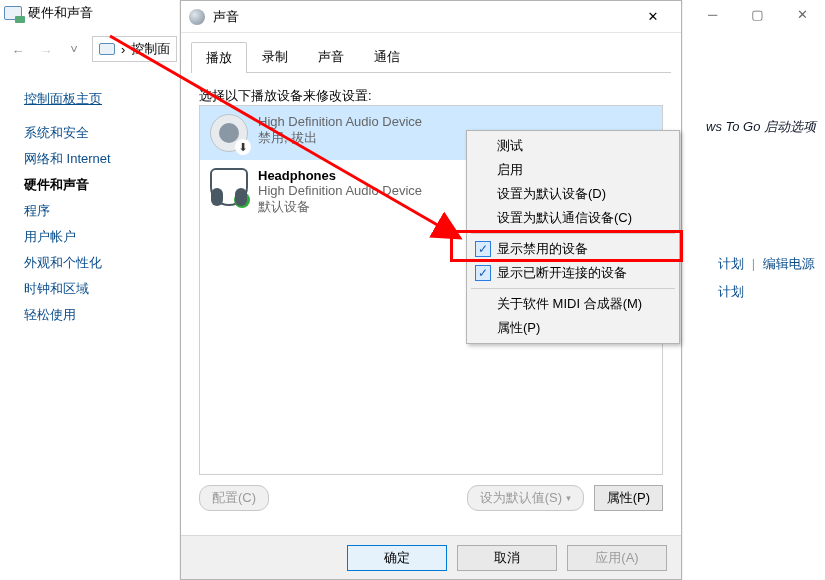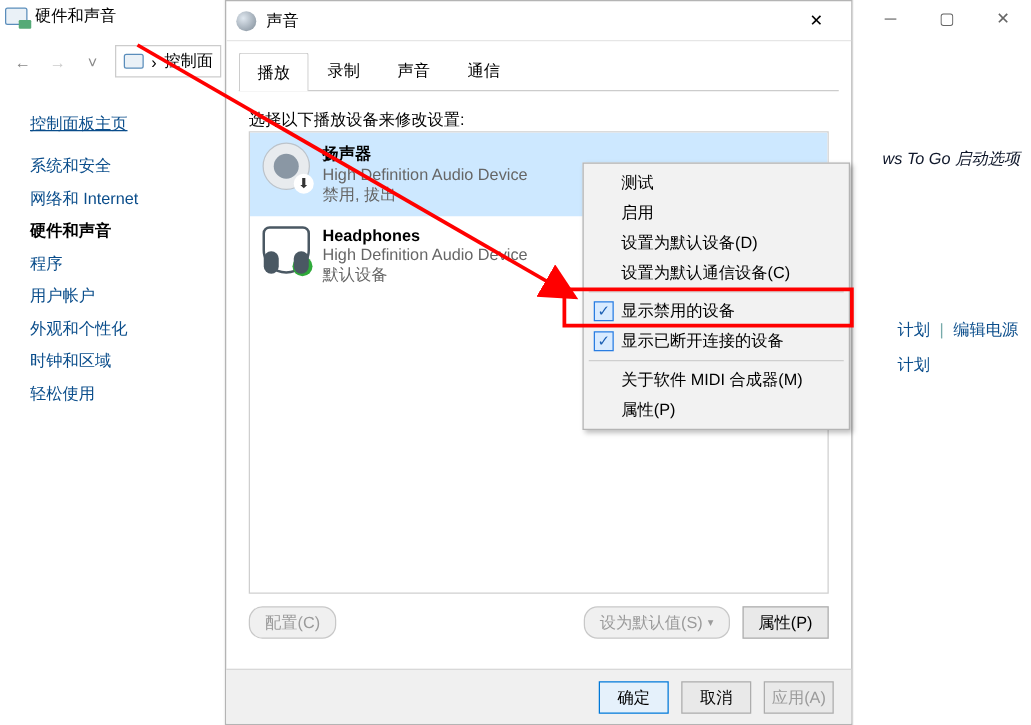--- a/index.html
+++ b/index.html
@@ -59,21 +59,21 @@
   .dev-txt h4{margin:0;font-size:13px;font-weight:bold;}
   .dev-txt .sub{color:#666;}
 
   .list-btns{display:flex;gap:10px;margin-top:10px;}
   .btn{height:26px;padding:0 12px;border:1px solid #adadad;background:#e9e9e9;cursor:pointer;display:flex;align-items:center;gap:4px;}
   .btn.disabled{color:#9b9b9b;border-color:#c8c8c8;background:#f0f0f0;border-radius:11px;}
   .caret{font-size:9px;}
   .spacer{flex:1;}
 
   .dlg-footer{position:absolute;bottom:0;left:0;right:0;height:44px;background:#f0f0f0;border-top:1px solid #d8d8d8;display:flex;align-items:center;justify-content:flex-end;gap:10px;padding:0 14px;}
-  .fbtn{width:56px;height:26px;border:1px solid #adadad;background:#e9e9e9;display:flex;align-items:center;justify-content:center;cursor:pointer;}
+  .fbtn{width:100px;height:26px;border:1px solid #adadad;background:#e9e9e9;display:flex;align-items:center;justify-content:center;cursor:pointer;}
   .fbtn.primary{border-color:#0078d7;background:#e5f1fb;}
   .fbtn.disabled{color:#9b9b9b;}
 
   
   .ctx{position:absolute;left:466px;top:130px;width:214px;border:1px solid #b4b4b4;background:#f2f2f2;box-shadow:2px 2px 4px rgba(0,0,0,.25);padding:3px 2px;}
   .ctx-item{height:24px;display:flex;align-items:center;padding:0 10px 0 28px;position:relative;cursor:default;}
   .ctx-sep{height:1px;background:#cfcfcf;margin:3px 2px;}
   .chk{position:absolute;left:6px;top:4px;width:16px;height:16px;border:1px solid #2a7de1;background:#d9ebff;display:flex;align-items:center;justify-content:center;color:#1b5fb3;font-size:12px;}
   .redbox{position:absolute;left:450px;top:230px;width:233px;height:32px;border:3px solid #ff0000;pointer-events:none;}
 </style>
@@ -140,21 +140,20 @@
 
     <div class="dlg-body">
       <div class="instr">选择以下播放设备来修改设置:</div>
 
       <div class="list">
         <div class="dev selected">
           <div class="dev-ico spk">
             <span class="badge dis">⬇</span>
           </div>
           <div class="dev-txt">
-            <h4>扬声器</h4>
             <div class="sub">High Definition Audio Device</div>
             <div class="sub">禁用, 拔出</div>
           </div>
         </div>
         <div class="dev">
           <div class="dev-ico hp">
             <span class="badge ok">✓</span>
           </div>
           <div class="dev-txt">
             <h4>Headphones</h4>

